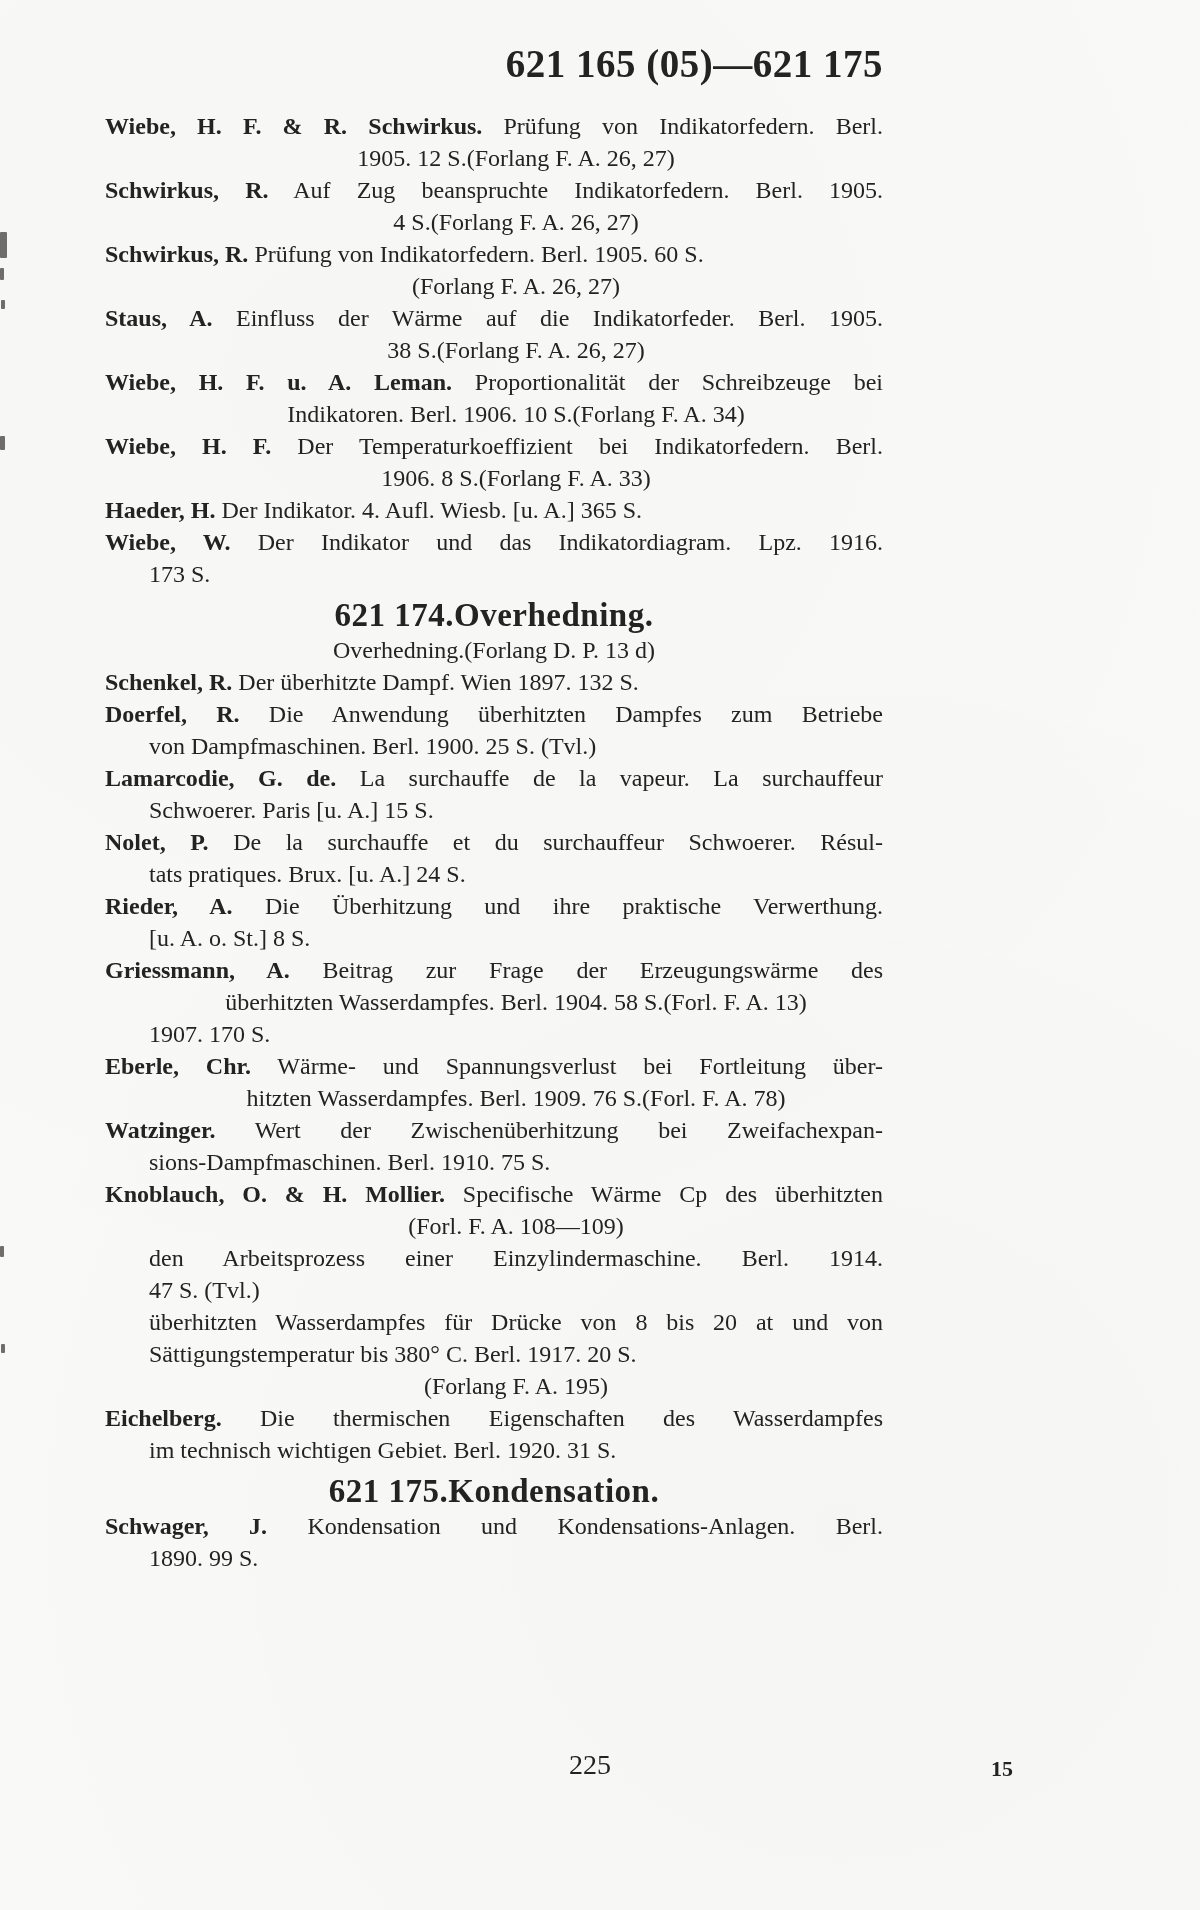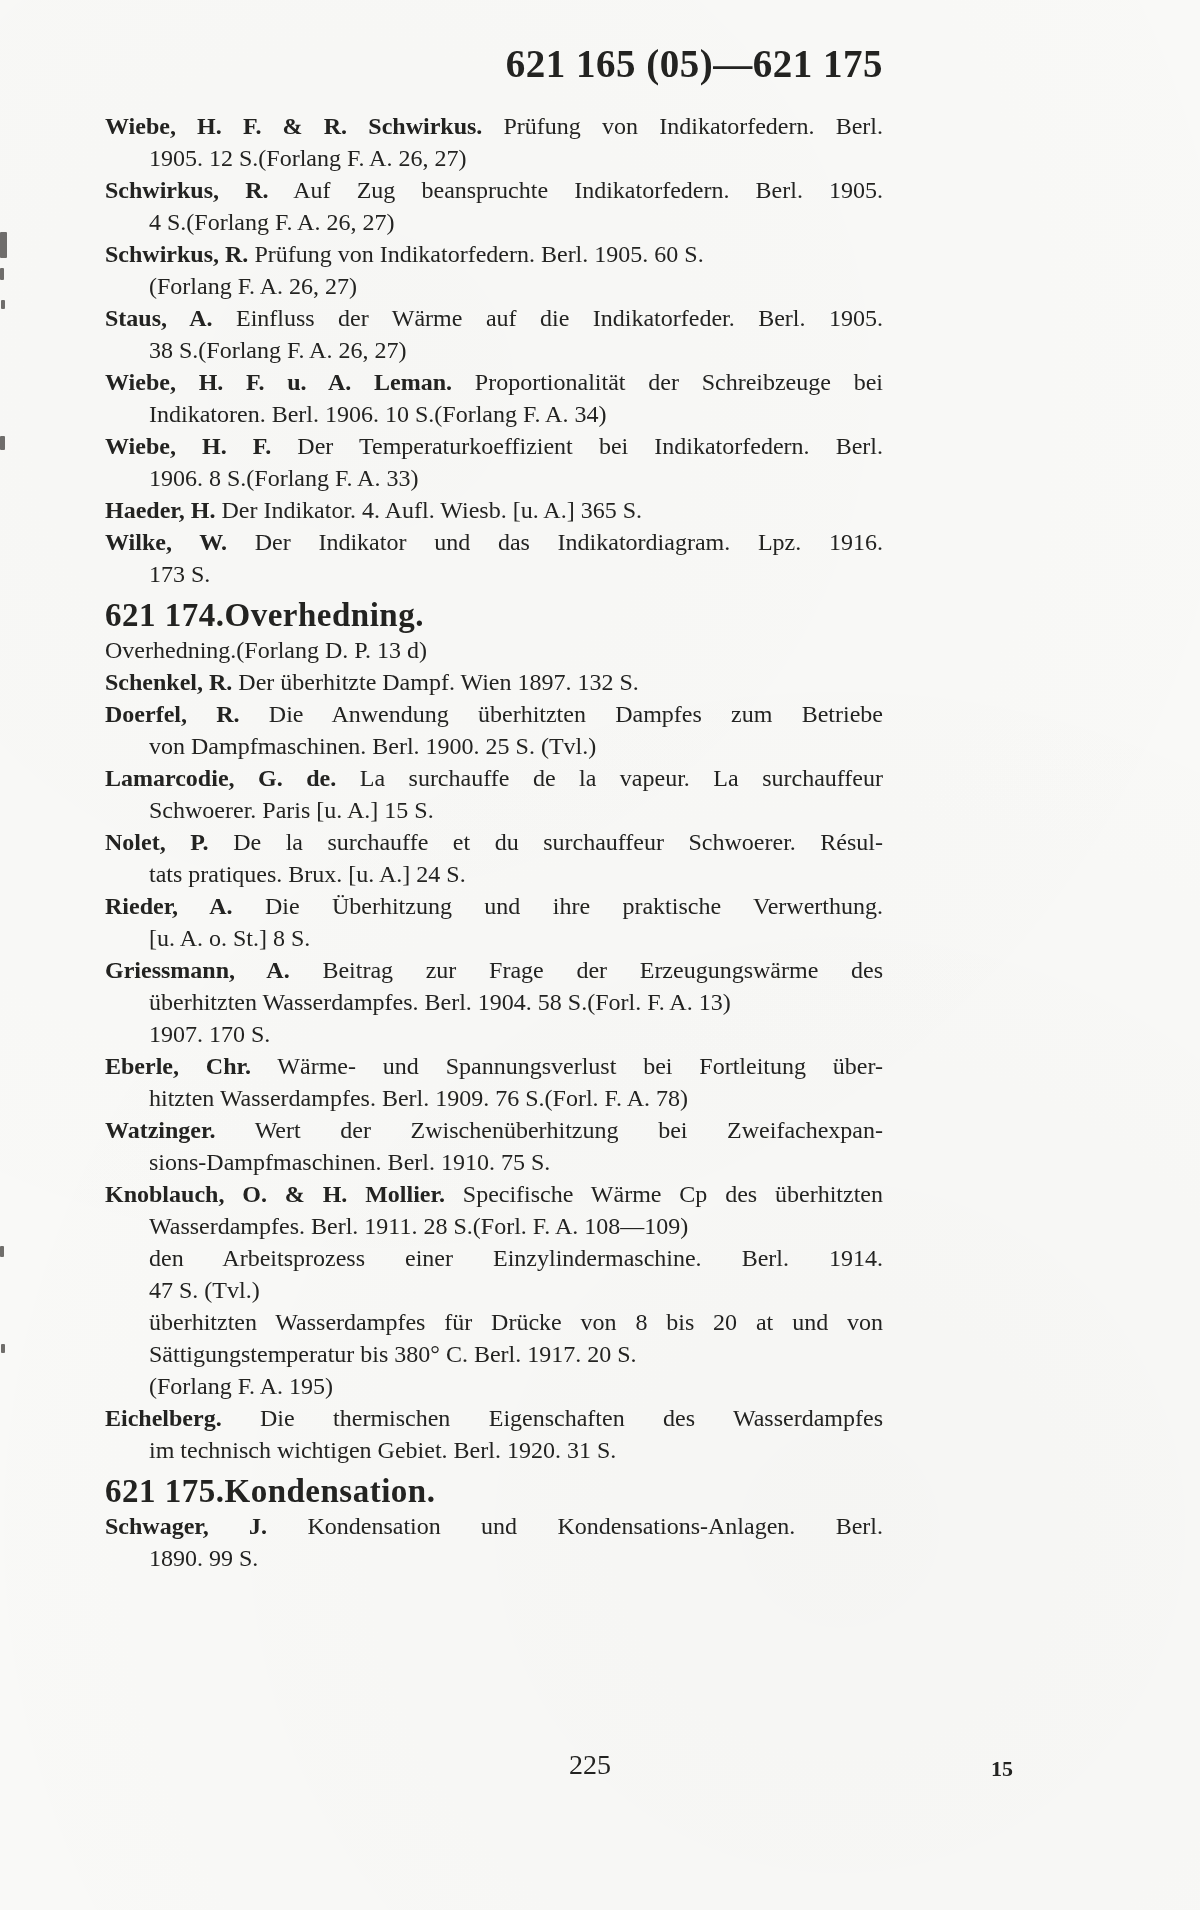--- a/index.html
+++ b/index.html
@@ -40,21 +40,21 @@
     white-space: normal;
   }
   .line .b { font-weight: bold; }
   .line.indent { padding-left: 44px; }
   .line.just {
     text-align: justify;
     text-align-last: justify;
   }
   .line.split {
     display: flex;
-    justify-content: flex-start;
+    justify-content: center;
   }
   .line.split .left  { white-space: nowrap; }
   .line.split .right { white-space: nowrap; text-align: right; }
   .line.sec {
     margin-top: 9px;
     letter-spacing: 0.5px;
   }
   .line.sec .b, .line.sec .right {
     font-weight: bold;
     font-size: 33px;
@@ -118,21 +118,21 @@
         <div class="line indent split">
           <span class="left"><span>Indikatoren. Berl. 1906. 10 S.</span></span>
           <span class="right">(Forlang F. A. 34)</span>
         </div>
         <div class="line just"><span class="left"><span class="b">Wiebe, H. F.</span><span> Der Temperaturkoeffizient bei Indikatorfedern. Berl.</span></span></div>
         <div class="line indent split">
           <span class="left"><span>1906. 8 S.</span></span>
           <span class="right">(Forlang F. A. 33)</span>
         </div>
         <div class="line"><span class="left"><span class="b">Haeder, H.</span><span> Der Indikator. 4. Aufl. Wiesb. [u. A.] 365 S.</span></span></div>
-        <div class="line just"><span class="left"><span class="b">Wilke, W.</span><span> Der Indikator und das Indikatordiagram. Lpz. 1916.</span></span></div>
+        <div class="line just"><span class="left"><span class="b">Wiebe, W.</span><span> Der Indikator und das Indikatordiagram. Lpz. 1916.</span></span></div>
         <div class="line indent"><span class="left"><span>173 S.</span></span></div>
         <div class="line sec split">
           <span class="left"><span class="b">621 174.</span></span>
           <span class="right b">Overhedning.</span>
         </div>
         <div class="line split">
           <span class="left"><span>Overhedning.</span></span>
           <span class="right">(Forlang D. P. 13 d)</span>
         </div>
         <div class="line"><span class="left"><span class="b">Schenkel, R.</span><span> Der überhitzte Dampf. Wien 1897. 132 S.</span></span></div>
@@ -152,21 +152,20 @@
         <div class="line indent"><span class="left"><span>1907. 170 S.</span></span></div>
         <div class="line just"><span class="left"><span class="b">Eberle, Chr.</span><span> Wärme- und Spannungsverlust bei Fortleitung über-</span></span></div>
         <div class="line indent split">
           <span class="left"><span>hitzten Wasserdampfes. Berl. 1909. 76 S.</span></span>
           <span class="right">(Forl. F. A. 78)</span>
         </div>
         <div class="line just"><span class="left"><span class="b">Watzinger.</span><span> Wert der Zwischenüberhitzung bei Zweifachexpan-</span></span></div>
         <div class="line indent"><span class="left"><span>sions-Dampfmaschinen. Berl. 1910. 75 S.</span></span></div>
         <div class="line just"><span class="left"><span class="b">Knoblauch, O. &amp; H. Mollier.</span><span> Specifische Wärme Cp des überhitzten</span></span></div>
         <div class="line indent split">
-          <span class="left"><span>Wasserdampfes. Berl. 1911. 28 S.</span></span>
           <span class="right">(Forl. F. A. 108—109)</span>
         </div>
         <div class="line indent just"><span class="left"><span>den Arbeitsprozess einer Einzylindermaschine. Berl. 1914.</span></span></div>
         <div class="line indent"><span class="left"><span>47 S. (Tvl.)</span></span></div>
         <div class="line indent just"><span class="left"><span>überhitzten Wasserdampfes für Drücke von 8 bis 20 at und von</span></span></div>
         <div class="line indent"><span class="left"><span>Sättigungstemperatur bis 380° C. Berl. 1917. 20 S.</span></span></div>
         <div class="line indent split">
           <span class="left"></span>
           <span class="right">(Forlang F. A. 195)</span>
         </div>

